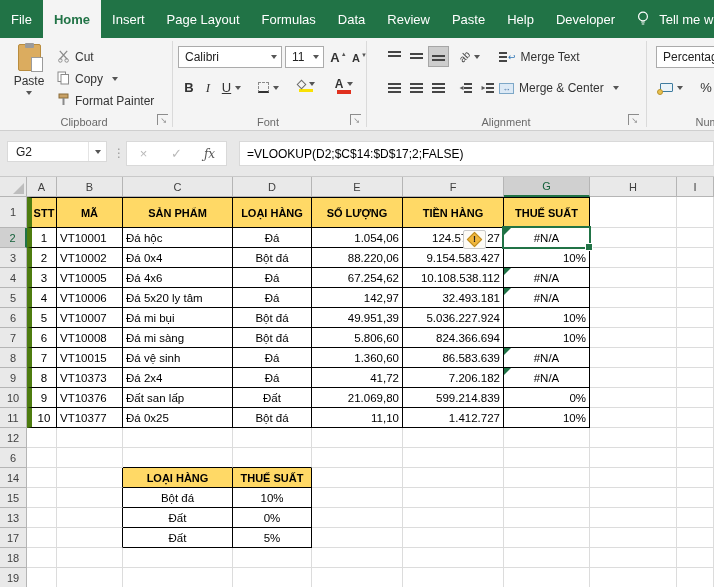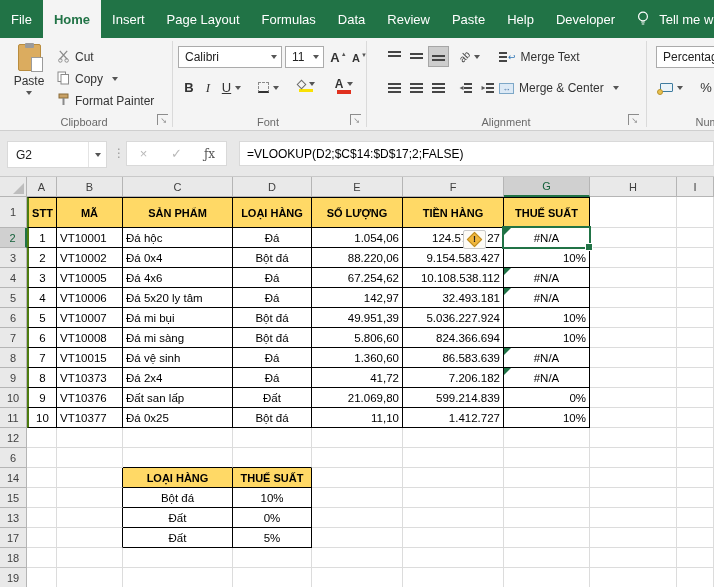--- a/index.html
+++ b/index.html
@@ -35,44 +35,44 @@
   .bordericon{display:inline-block;width:11px;height:11px;border:1px dashed #8a8a8a;border-bottom:2px solid #333;}
   .bucket{display:inline-block;width:7px;height:7px;border:1.5px solid #6b6b6b;transform:rotate(45deg);}
   .orient{display:inline-block;transform:rotate(-45deg);font-size:10px;color:#444;}
   .mergei{display:inline-block;width:15px;height:11px;border:1px solid #7DA7C7;background:#DCE9F5;color:#3E6FA3;font-size:8px;line-height:10px;text-align:center;}
   .note{display:inline-block;width:13px;height:9px;border:1px solid #3E7B9E;background:#EAF3F8;border-radius:1px;position:relative;}
   .note .coin{position:absolute;left:-4px;bottom:-4px;width:6px;height:6px;border-radius:50%;background:#E8C14D;border:1px solid #B8922E;}
 
   
   .fbar{position:absolute;top:131px;left:0;width:100%;height:46px;background:#E8E8E8;border-bottom:1px solid #C9C9C9;box-sizing:border-box;}
   .fbar *{box-sizing:border-box;}
-  .namebox{position:absolute;left:7px;top:10px;width:100px;height:27px;background:#fff;border:1px solid #D9D9D9;display:flex;align-items:center;font-size:12px;color:#222;}
+  .namebox{position:absolute;left:7px;top:10px;width:100px;height:21px;background:#fff;border:1px solid #D9D9D9;display:flex;align-items:center;font-size:12px;color:#222;}
   .namebox .nbtext{flex:1;padding-left:8px;}
   .namebox .nbdd{width:18px;height:100%;display:flex;align-items:center;justify-content:center;border-left:1px solid #E4E4E4;}
   .fdots{position:absolute;left:113px;top:15px;font-size:12px;color:#9a9a9a;}
   .fbtns{position:absolute;left:126px;top:10px;height:25px;background:#fff;border:1px solid #D9D9D9;display:flex;}
   .fbtn{width:33px;display:flex;align-items:center;justify-content:center;font-size:13px;color:#b9b9b9;}
-  .fbtn.fx{color:#555;font-family:"DejaVu Serif",serif;font-size:12px;}
+  .fbtn.fx{color:#555;font-family:"DejaVu Serif",serif;font-style:italic;font-size:12px;}
   .ffield{position:absolute;left:239px;top:10px;width:475px;height:25px;background:#fff;border:1px solid #D9D9D9;display:flex;align-items:center;padding-left:7px;font-size:12px;color:#000;white-space:nowrap;overflow:hidden;}
 
   
   #sheet{position:absolute;left:0;top:177px;width:714px;height:410px;display:grid;
          grid-template-columns:27px 30px 66px 110px 79px 91px 101px 86px 87px 37px;
          grid-template-rows:20px 31px repeat(18,20px);background:#fff;overflow:hidden;}
   #sheet>div{box-sizing:border-box;}
   .corner{position:relative;background:#E9E9E9;border-right:1px solid #B5B5B5;border-bottom:1px solid #B5B5B5;}
   .corner-tri{position:absolute;right:2px;bottom:2px;width:0;height:0;border-left:11px solid transparent;border-bottom:11px solid #BDBDBD;}
   .colhdr,.rowhdr{background:#E9E9E9;border-right:1px solid #B5B5B5;border-bottom:1px solid #B5B5B5;display:flex;align-items:center;justify-content:center;font-size:11px;color:#3f3f3f;}
   .colhdr.sel{background:#D0D0D0;color:#14613B;border-bottom:2px solid #217346;}
   .rowhdr.sel{background:#D0D0D0;color:#14613B;border-right:2px solid #217346;}
   .cell{position:relative;display:flex;align-items:center;padding:0 3px;font-size:11.5px;color:#000;
         border-right:1px solid #DCDCDC;border-bottom:1px solid #DCDCDC;white-space:nowrap;overflow:hidden;}
   .al{justify-content:flex-start}.ac{justify-content:center}.ar{justify-content:flex-end}
   .tc{border-right:1px solid #000;border-bottom:1px solid #000;}
-  .bl{border-left:2px solid #4d7c0f}.bt{border-top:1px solid #000}
+  .bl{border-left:5px solid #4d7c0f}.bt{border-top:1px solid #000}
   .brk{border-right-color:#000}.bbk{border-bottom-color:#000}
   .th{background:#FFD966;font-weight:bold;justify-content:center;font-size:11px;}
   .ntri{position:absolute;top:0;left:0;width:0;height:0;border-top:7px solid #1E7145;border-right:7px solid transparent;}
   .covergap{display:inline-block;width:20px;}
 
   
   .selbox{position:absolute;left:502px;top:226px;width:89px;height:23px;border:2px solid #217346;box-sizing:border-box;pointer-events:none;}
   .handle{position:absolute;right:-4px;bottom:-4px;width:6px;height:6px;background:#217346;border:1px solid #fff;pointer-events:auto;}
   .errbtn{position:absolute;left:463px;top:230px;width:21px;height:17px;background:#FDFBF6;border:1px solid #C9C9C9;border-radius:2px;display:flex;align-items:center;justify-content:center;}
   .errdiamond{position:relative;width:9px;height:9px;background:#F0B63C;border:1px solid #BB8A1E;transform:rotate(45deg);}

